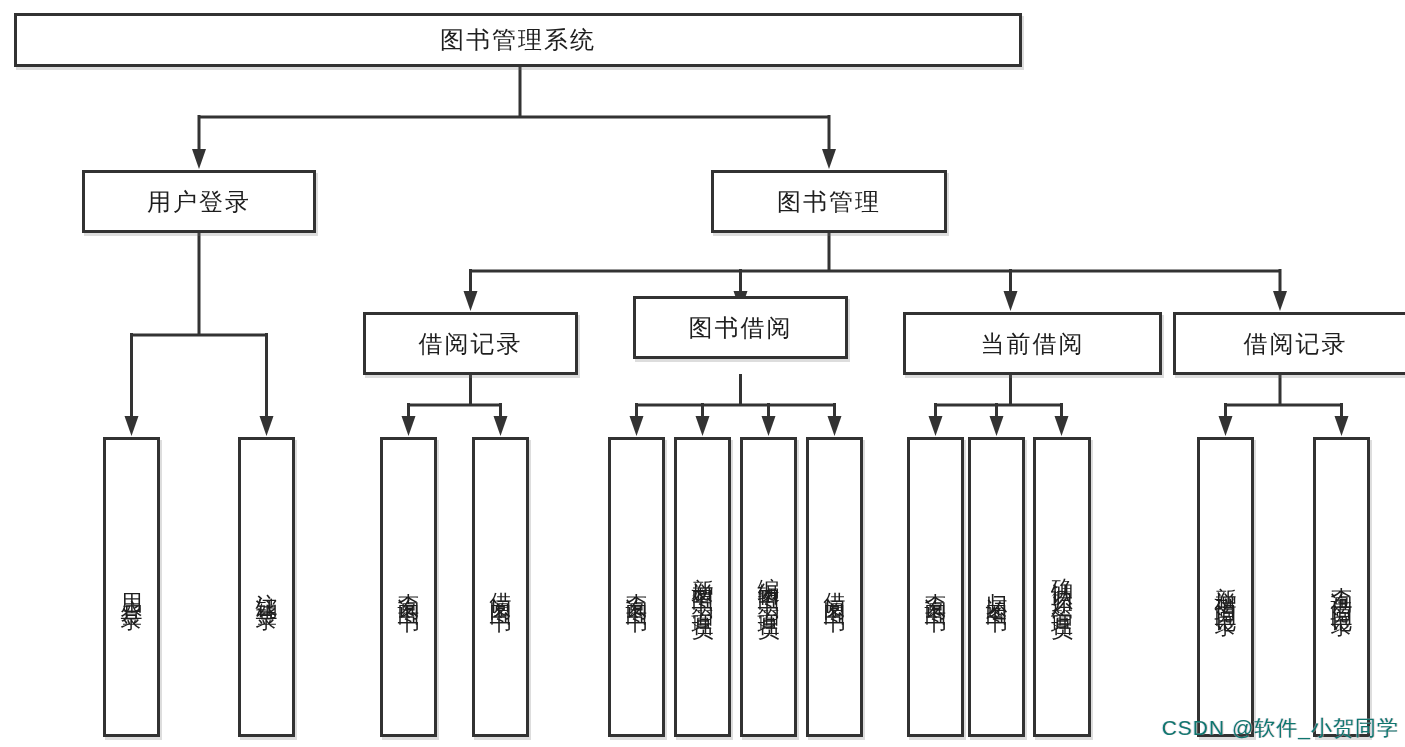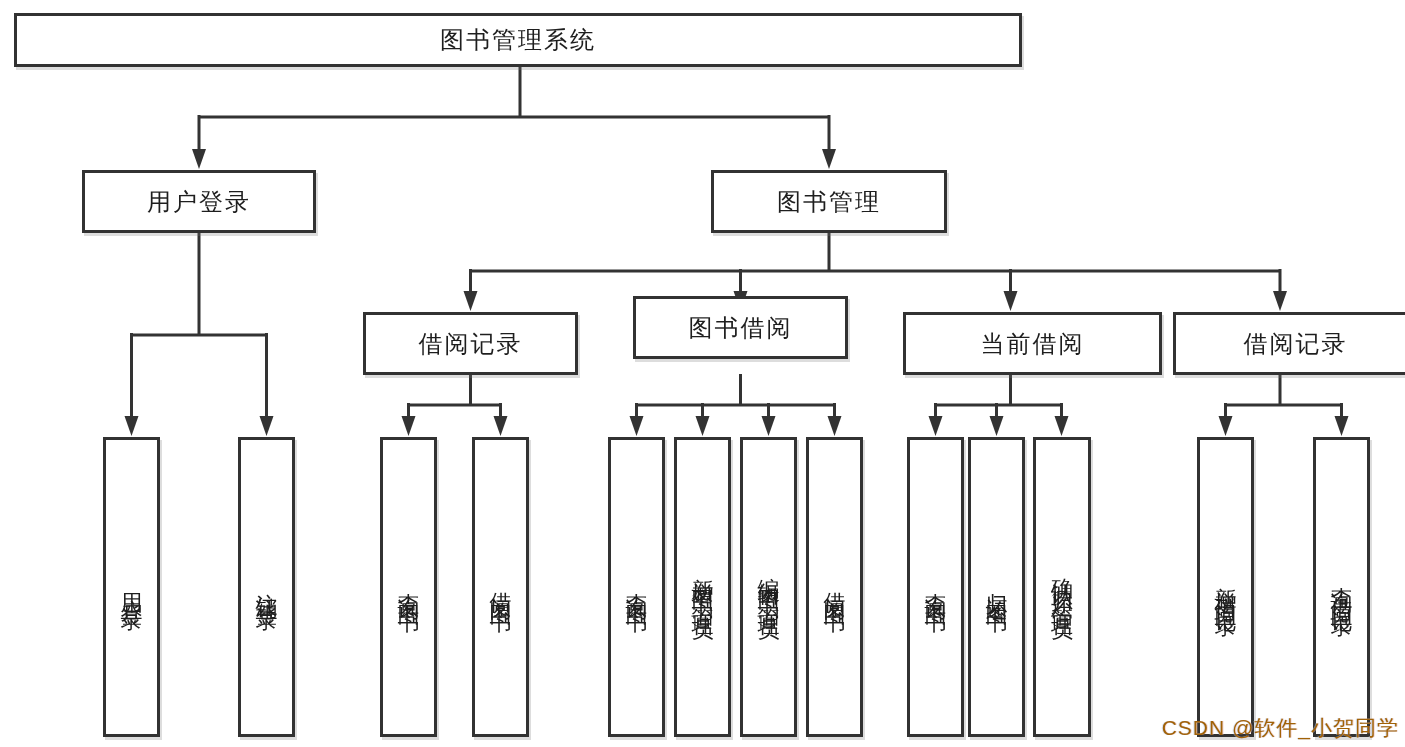--- a/index.html
+++ b/index.html
@@ -65,21 +65,21 @@
     font-size: 22px;
     letter-spacing: 6px;
     line-height: 1;
     white-space: nowrap;
   }
   .watermark {
     position: absolute;
     right: 6px;
     bottom: 5px;
     font-size: 21px;
-    color: #a16207;
+    color: #0f766e;
     letter-spacing: 1px;
     text-shadow: 1px 0 0 rgba(230,180,180,0.5), -1px 0 0 rgba(180,200,230,0.5);
   }
 </style>
 </head>
 <body>
 
 <div class="canvas">
 
   <svg class="connectors" viewBox="0 0 1405 747" xmlns="http://www.w3.org/2000/svg">

